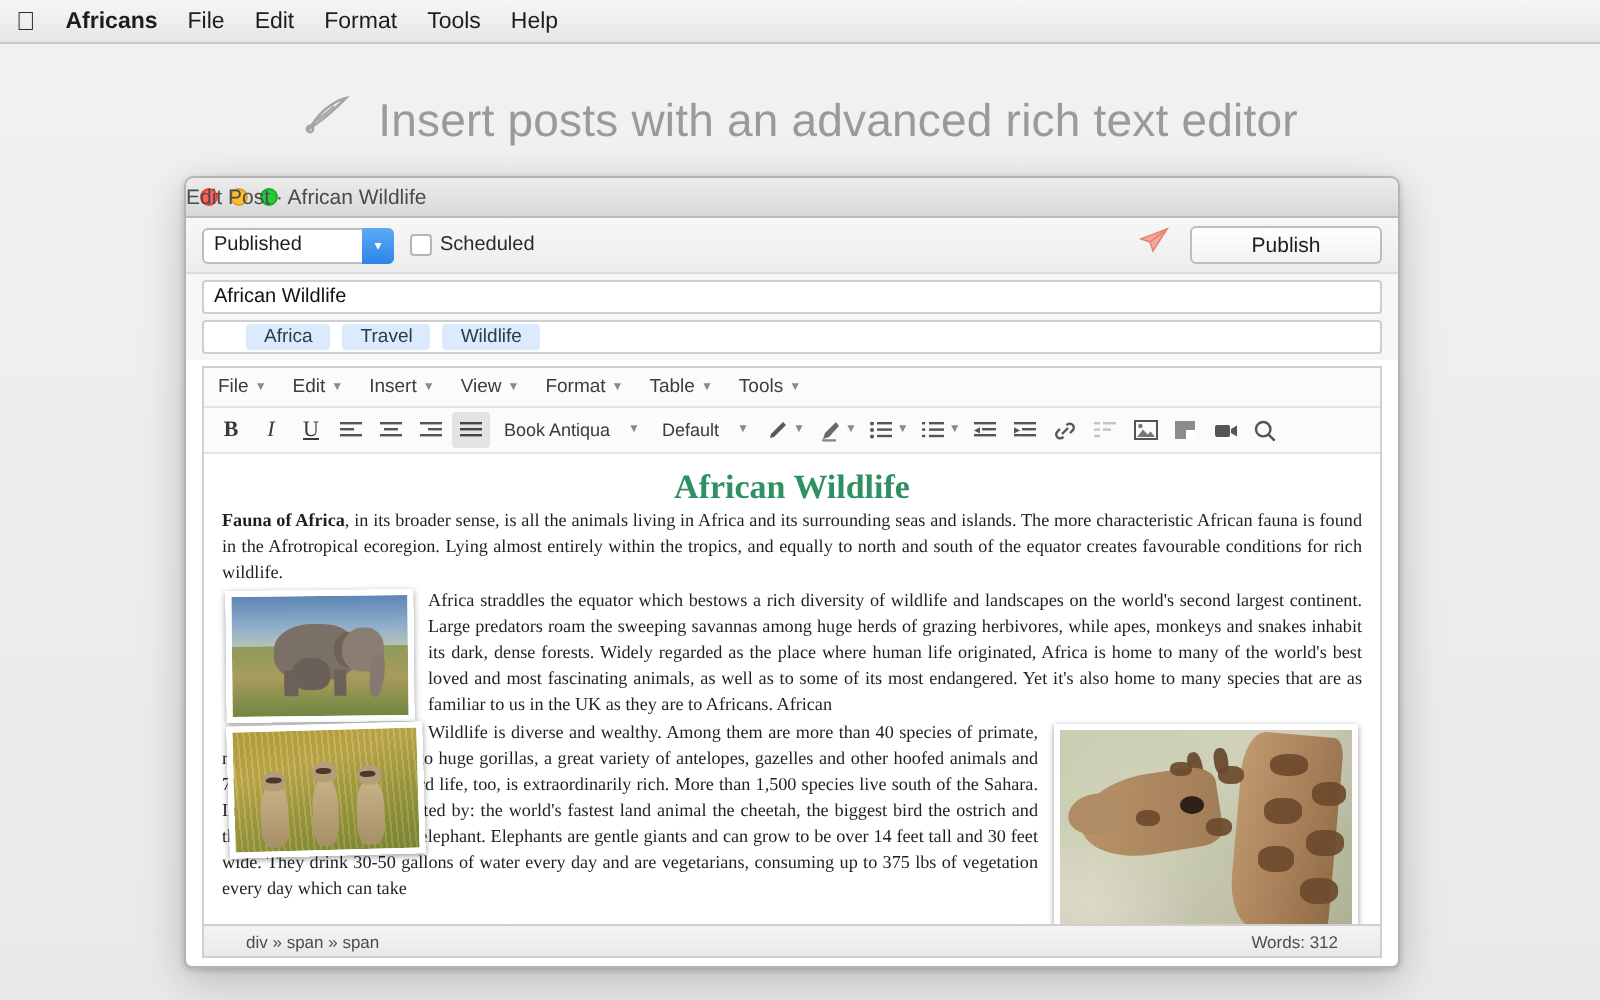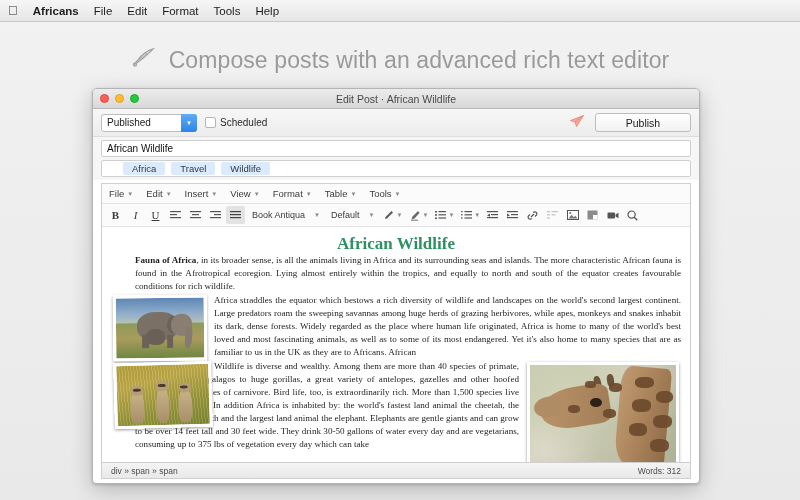--- a/index.html
+++ b/index.html
@@ -64,21 +64,21 @@
     align-items: center;
     position: relative;
     flex: 0 0 auto;
   }
   .traffic { display: flex; gap: 6px; padding-left: 7px; }
   .dot { width: 9px; height: 9px; border-radius: 50%; }
   .dot.red { background: #ff5f56; border: .5px solid #e0443e; }
   .dot.yellow { background: #ffbd2e; border: .5px solid #dea123; }
   .dot.green { background: #27c93f; border: .5px solid #1aab29; }
   .win-title {
-    position: absolute; left: 0; right: 0; text-align: center;
+    position: absolute; left: 0; right: 0; text-align: left;
     font-size: 10.5px; color: #4a4a4a;
   }
 
   
   .publishbar {
     height: 28px;
     background: linear-gradient(180deg, #f7f7f7 0%, #ededed 100%);
     border-bottom: 1px solid #dcdcdc;
     display: flex;
     align-items: center;
@@ -219,21 +219,20 @@
     color: #e8663c;
     font-size: 10px;
     margin-top: 1px;
     margin-bottom: 5px;
   }
   .p {
     font-size: 9.1px;
     line-height: 1.43;
     text-align: justify;
     margin-bottom: 1px;
-    margin-left: 24px;
   }
   .p b { font-weight: bold; }
 
   .photo {
     border: 3px solid #fff;
     box-shadow: 0 1px 3px rgba(0,0,0,.4);
     overflow: hidden;
     position: relative;
   }
   .ph-elephant {
@@ -311,21 +310,21 @@
     background:#6e5238; border-radius:40%; transform: rotate(-8deg); }
   .spot { position:absolute; background:#6d4a2c; border-radius:42%; opacity:.92; }
 
   
   .statusbar {
     height: 17px;
     margin: 0 8px 4px 8px;
     background: linear-gradient(180deg,#f4f4f4 0%,#e9e9e9 100%);
     border: 1px solid #cfcfcf;
     display: flex; align-items: center;
-    padding: 0 9px;
+    padding: 0 21px;
     flex: 0 0 auto;
     font-size: 8.5px; color: #4d4d4d;
   }
 </style>
 </head>
 <body>
 
 <div class="menubar">
   <span class="apple-logo"></span>
   <span class="app-name mi">Africans</span>
@@ -337,21 +336,21 @@
 </div>
 
 <div class="headline">
   <span class="quill-icon">
     <svg width="26" height="22" viewBox="0 0 26 22">
       <path d="M22 3 C17 4 10 9 6 15 L3 19 L7 16 C13 12 18 7 22 3 Z" fill="none" stroke="#a5a5a5" stroke-width="1.3"></path>
       <path d="M6 15 C9 13 13 10 16 7" fill="none" stroke="#a5a5a5" stroke-width="1"></path>
       <circle cx="4" cy="18.5" r="1.6" fill="none" stroke="#a5a5a5" stroke-width="1.2"></circle>
     </svg>
   </span>
-  <span>Compose posts with an advanced rich text editor</span>
+  <span>Insert posts with an advanced rich text editor</span>
 </div>
 
 <div class="window">
 
   <div class="titlebar">
     <div class="traffic">
       <span class="dot red"></span>
       <span class="dot yellow"></span>
       <span class="dot green"></span>
     </div>

